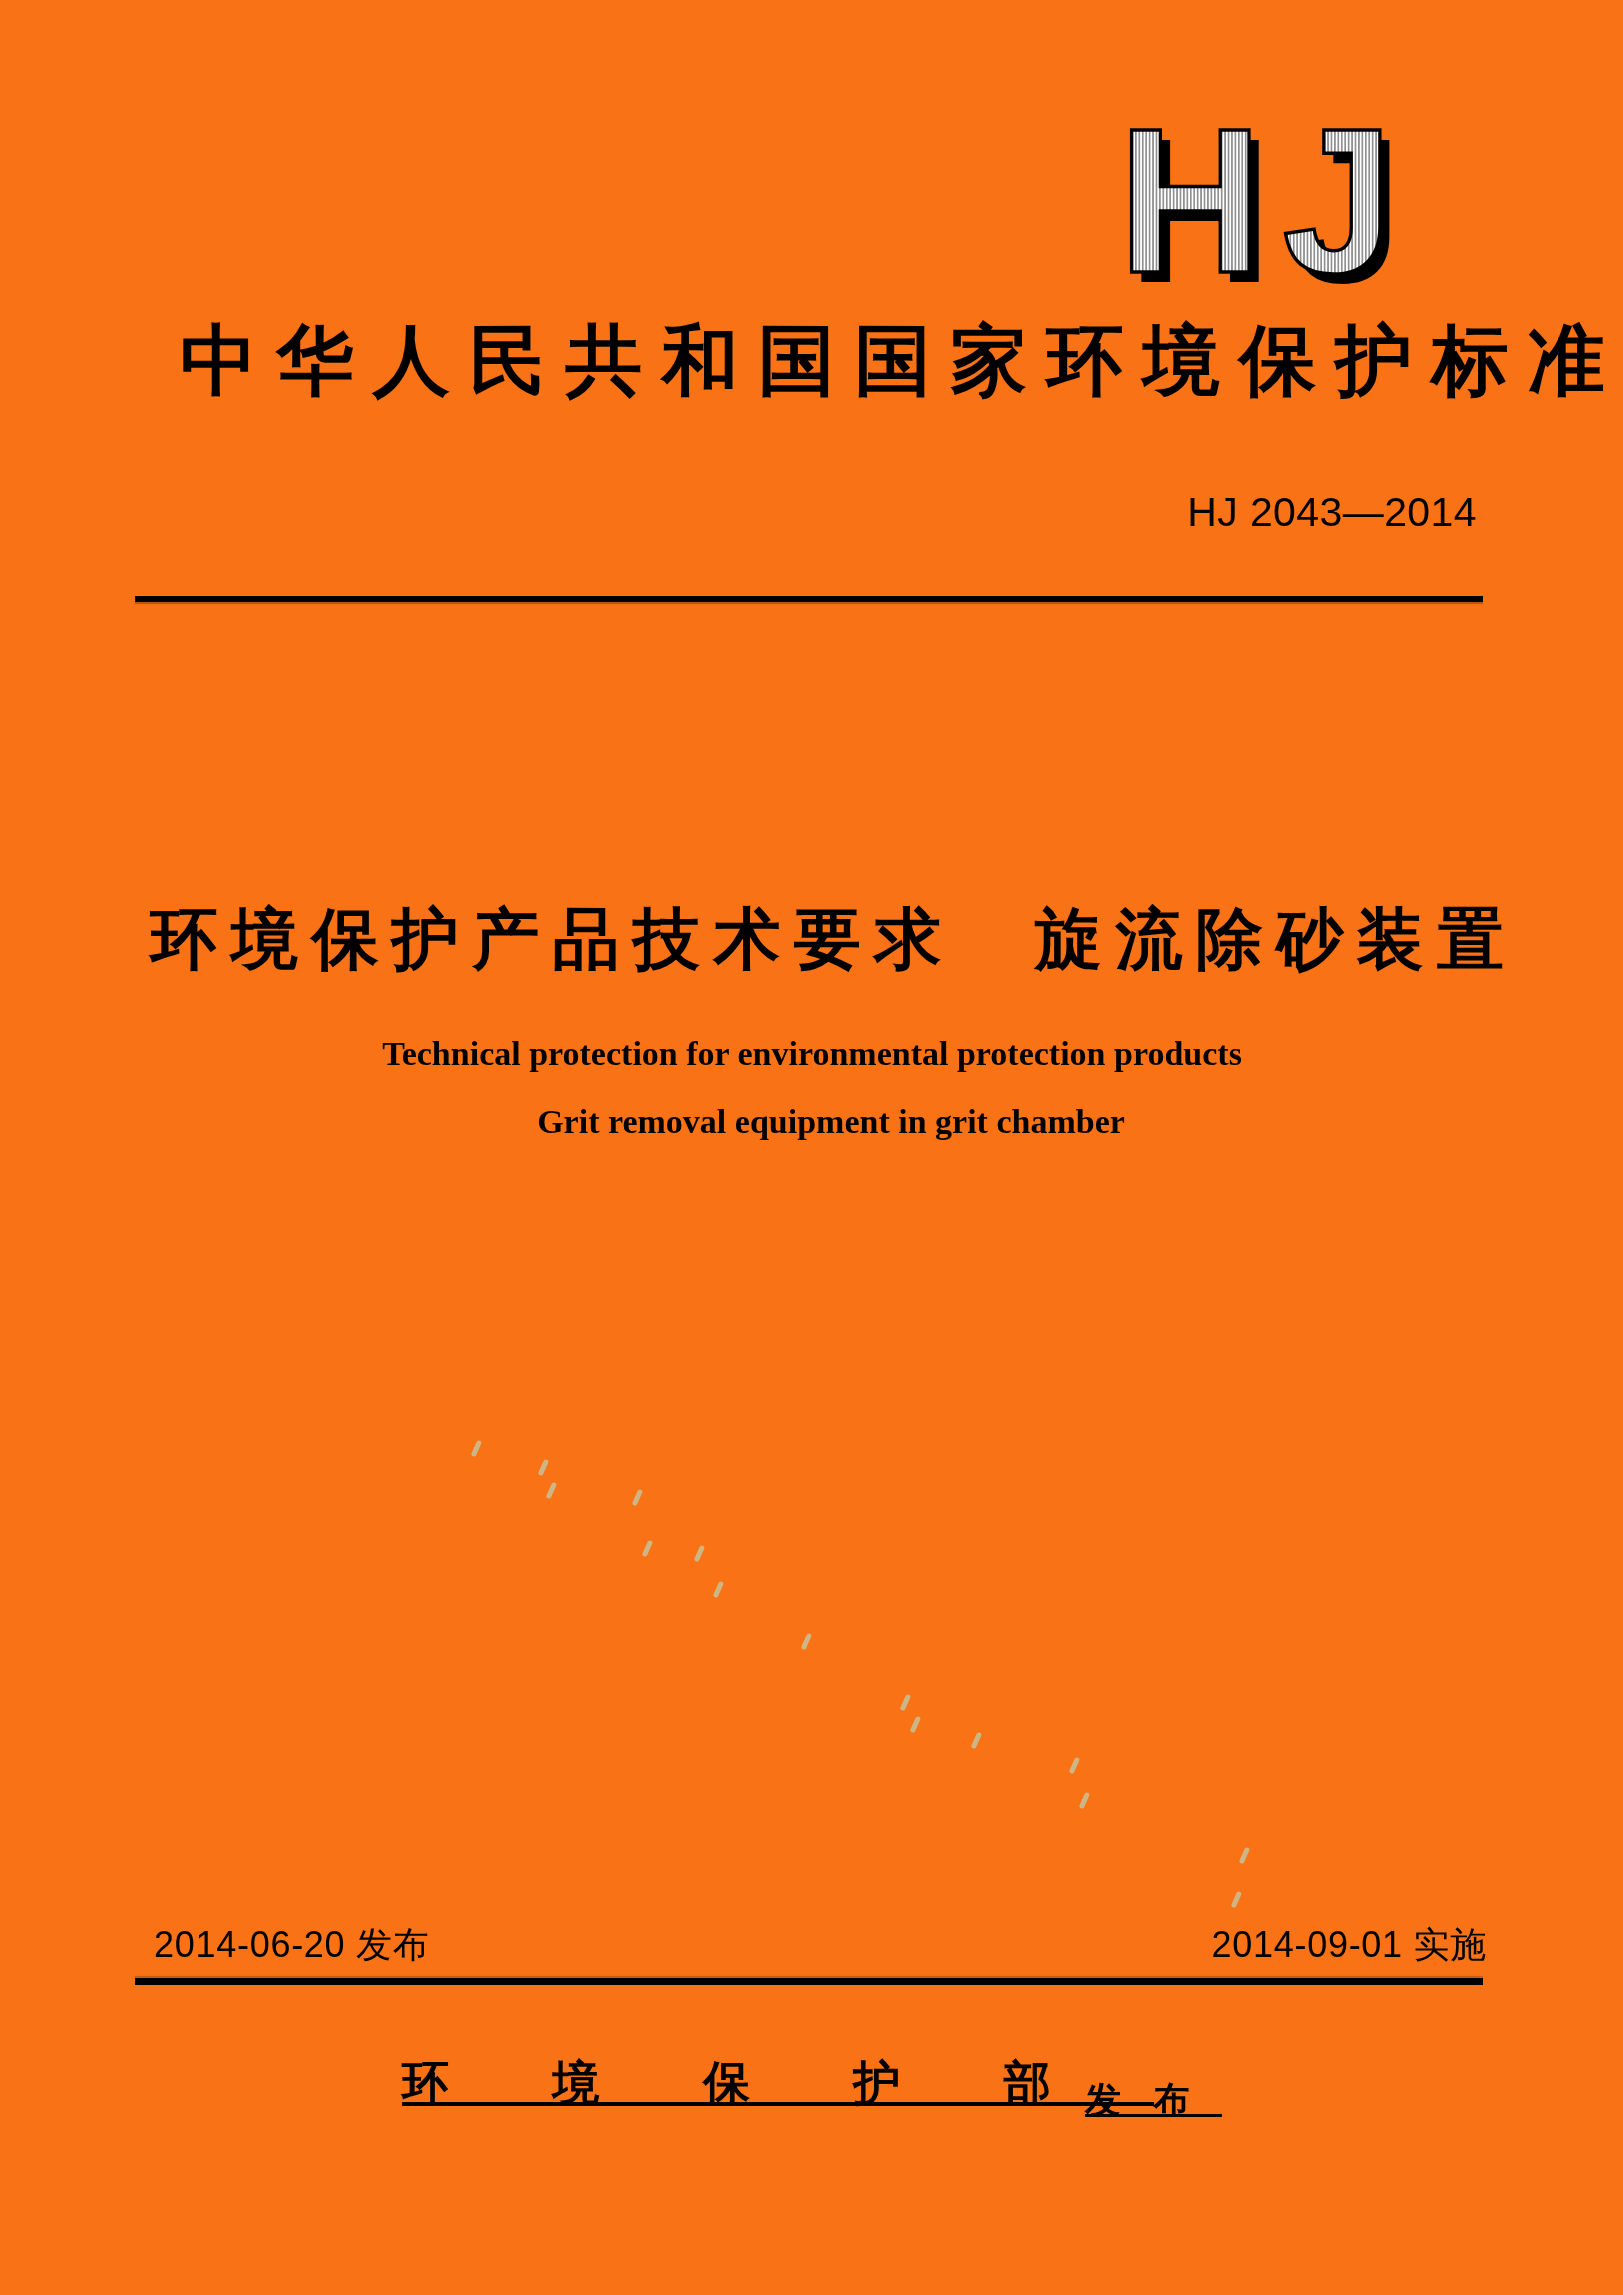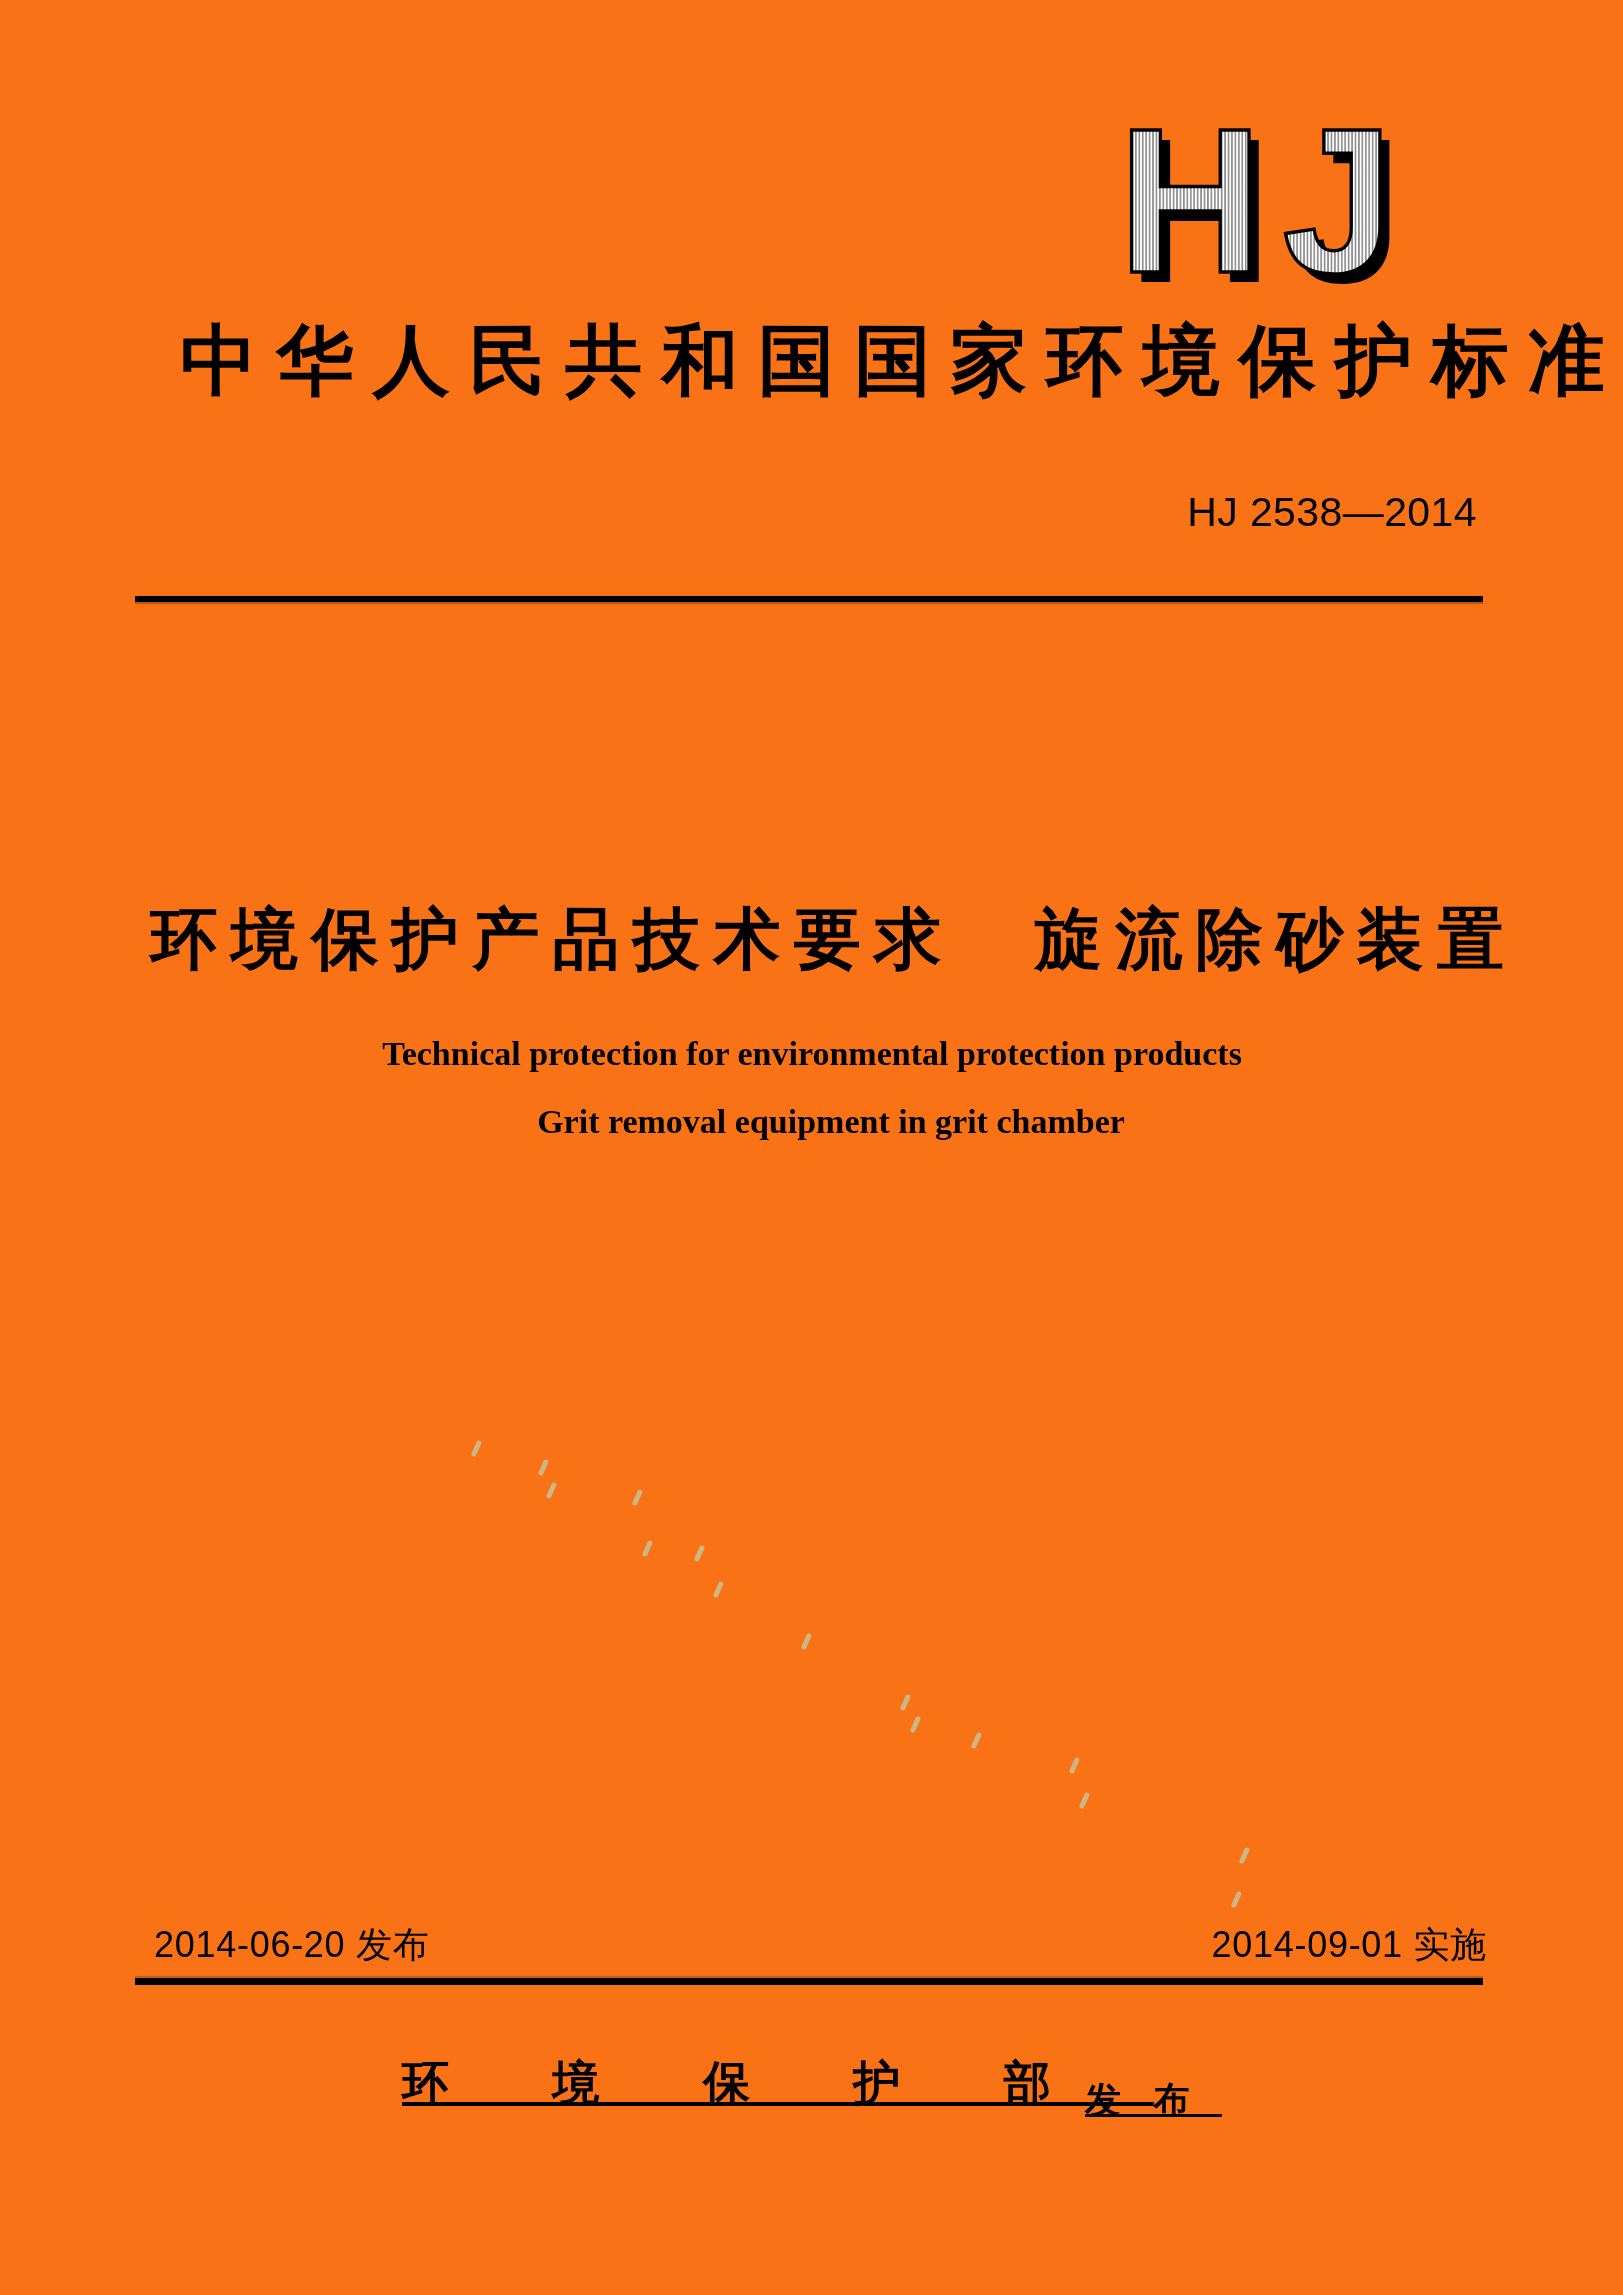--- a/index.html
+++ b/index.html
@@ -158,21 +158,21 @@
           <line x1="2.5" y1="0" x2="2.5" y2="5" stroke="#3a3a3a" stroke-width="1.4"></line>
         </pattern>
       </defs>
       <text x="16" y="238" font-family="Liberation Sans, DejaVu Sans, sans-serif" font-weight="bold" font-size="300" fill="#000000" letter-spacing="30" textLength="430" lengthAdjust="spacingAndGlyphs">HJ</text>
       <text x="2" y="224" font-family="Liberation Sans, DejaVu Sans, sans-serif" font-weight="bold" font-size="300" fill="url(#hatch)" stroke="#000000" stroke-width="5" letter-spacing="30" textLength="430" lengthAdjust="spacingAndGlyphs">HJ</text>
     </svg>
   </div>
 
   <div class="category-title">中华人民共和国国家环境保护标准</div>
 
-  <div class="standard-number">HJ 2538—2014</div>
+  <div class="standard-number">HJ 2043—2014</div>
 
   <div class="rule rule-top"></div>
 
   <div class="main-title">环境保护产品技术要求　旋流除砂装置</div>
 
   <div class="en-title">
     <div class="line1">Technical protection for environmental protection products</div>
     <div class="line2">Grit removal equipment in grit chamber</div>
   </div>
 

